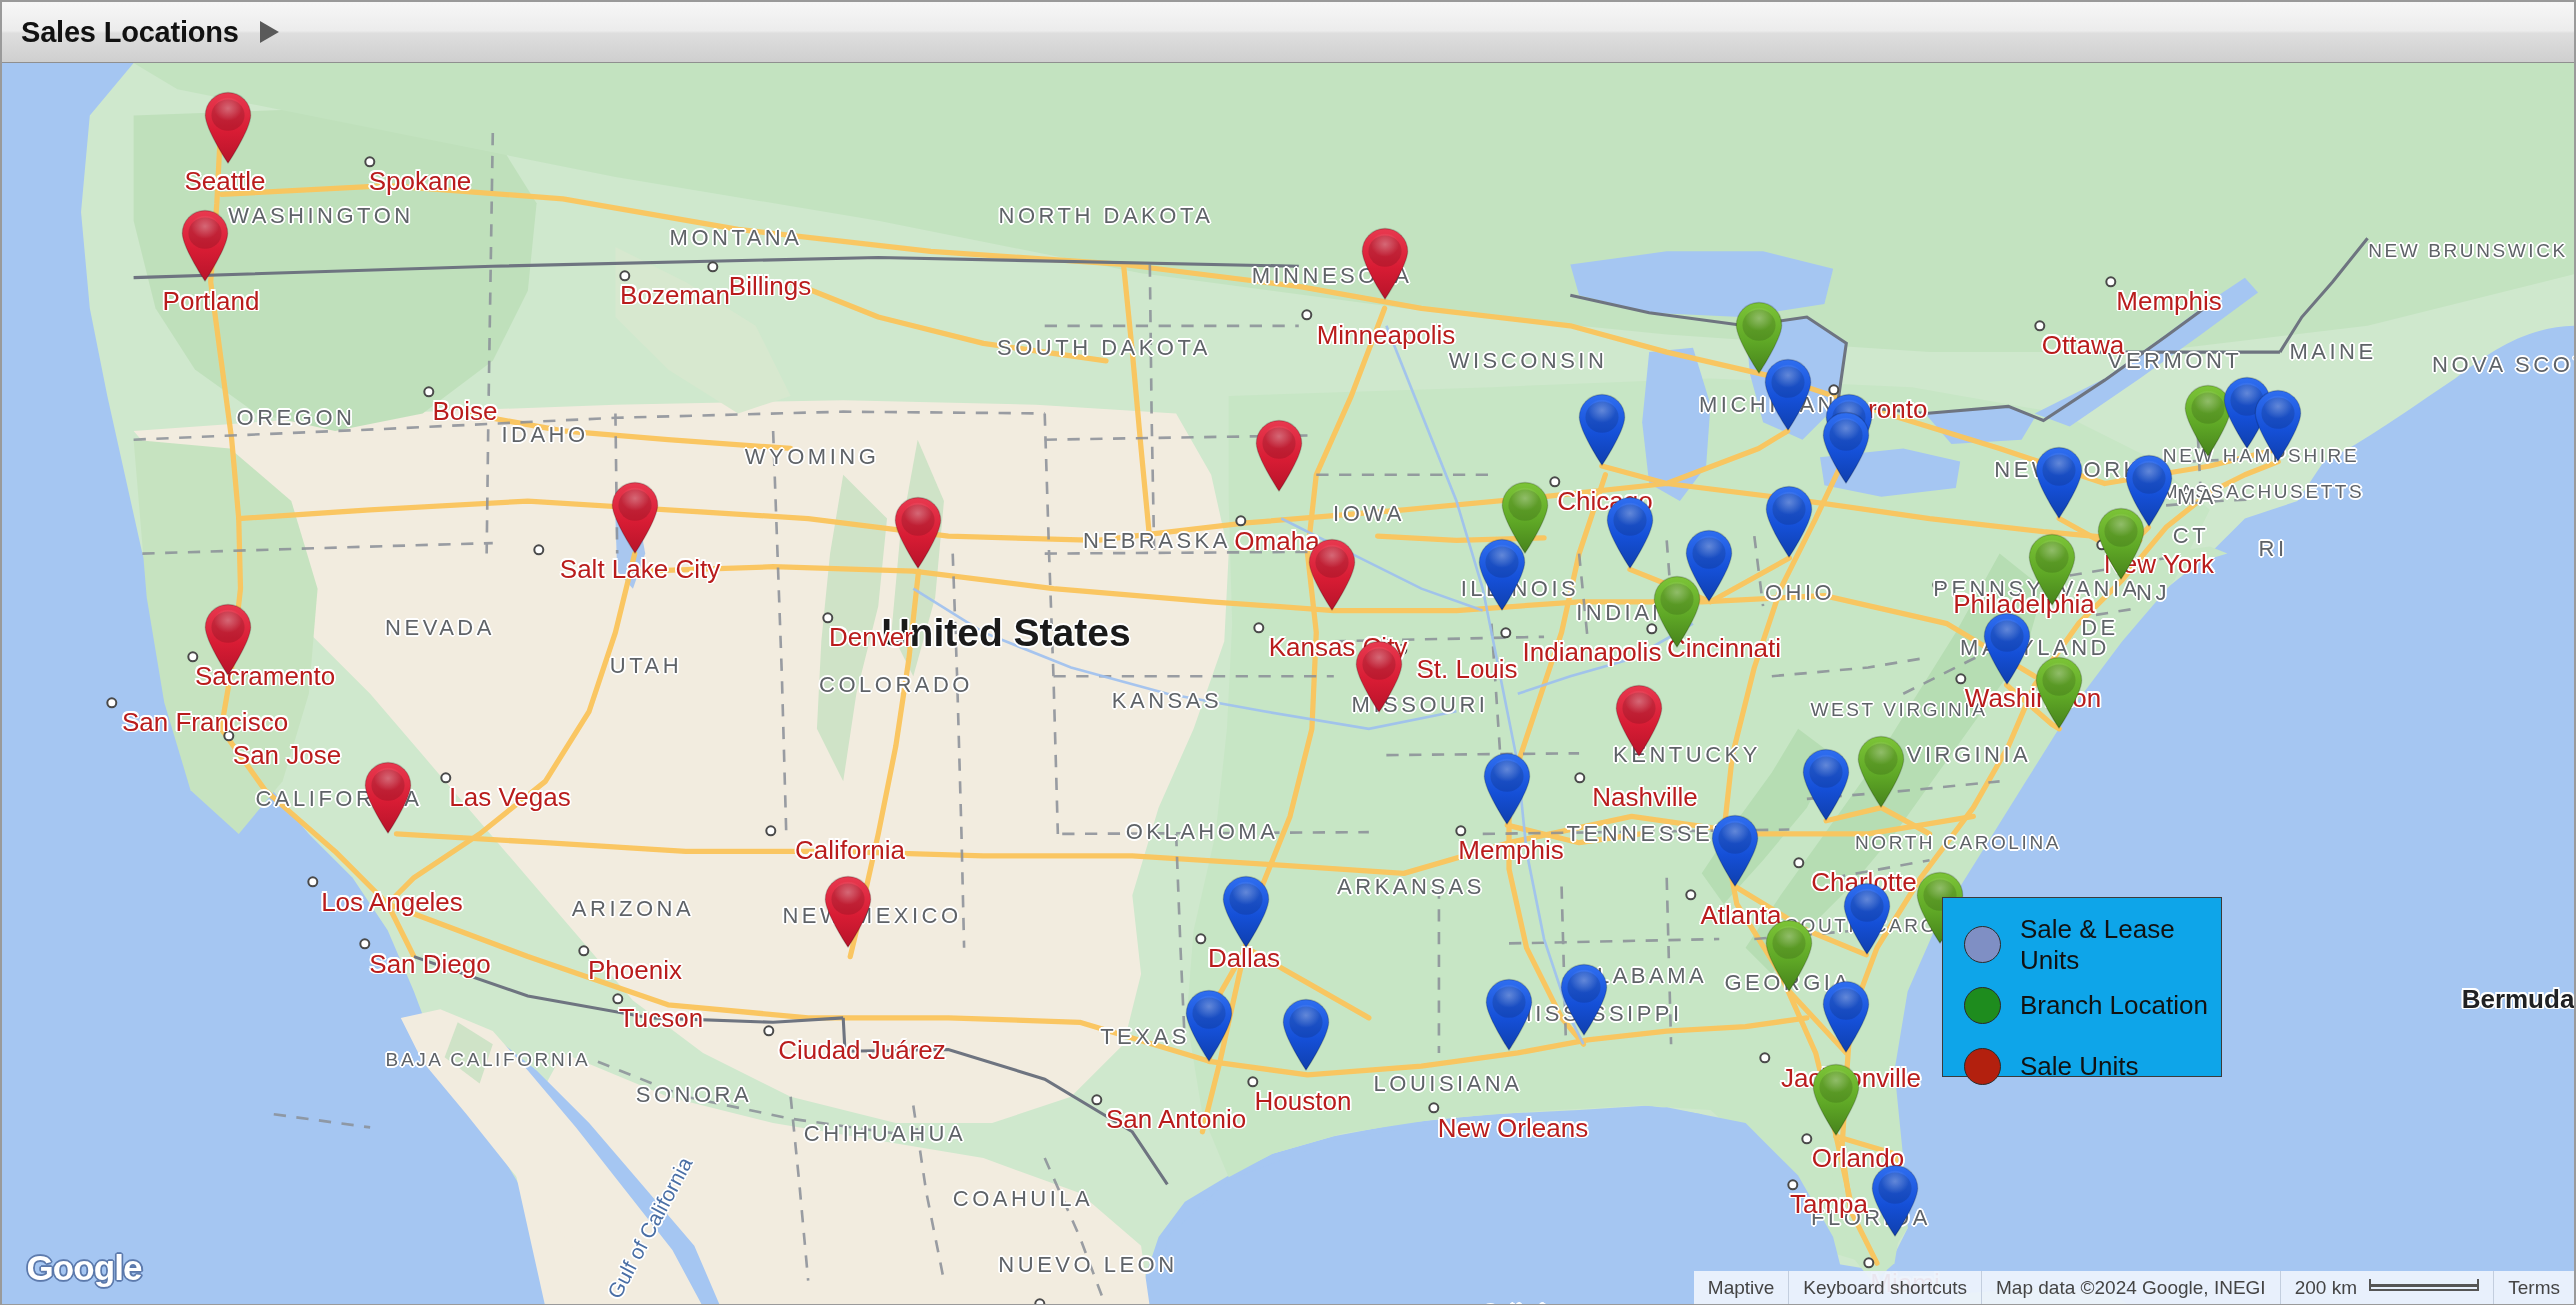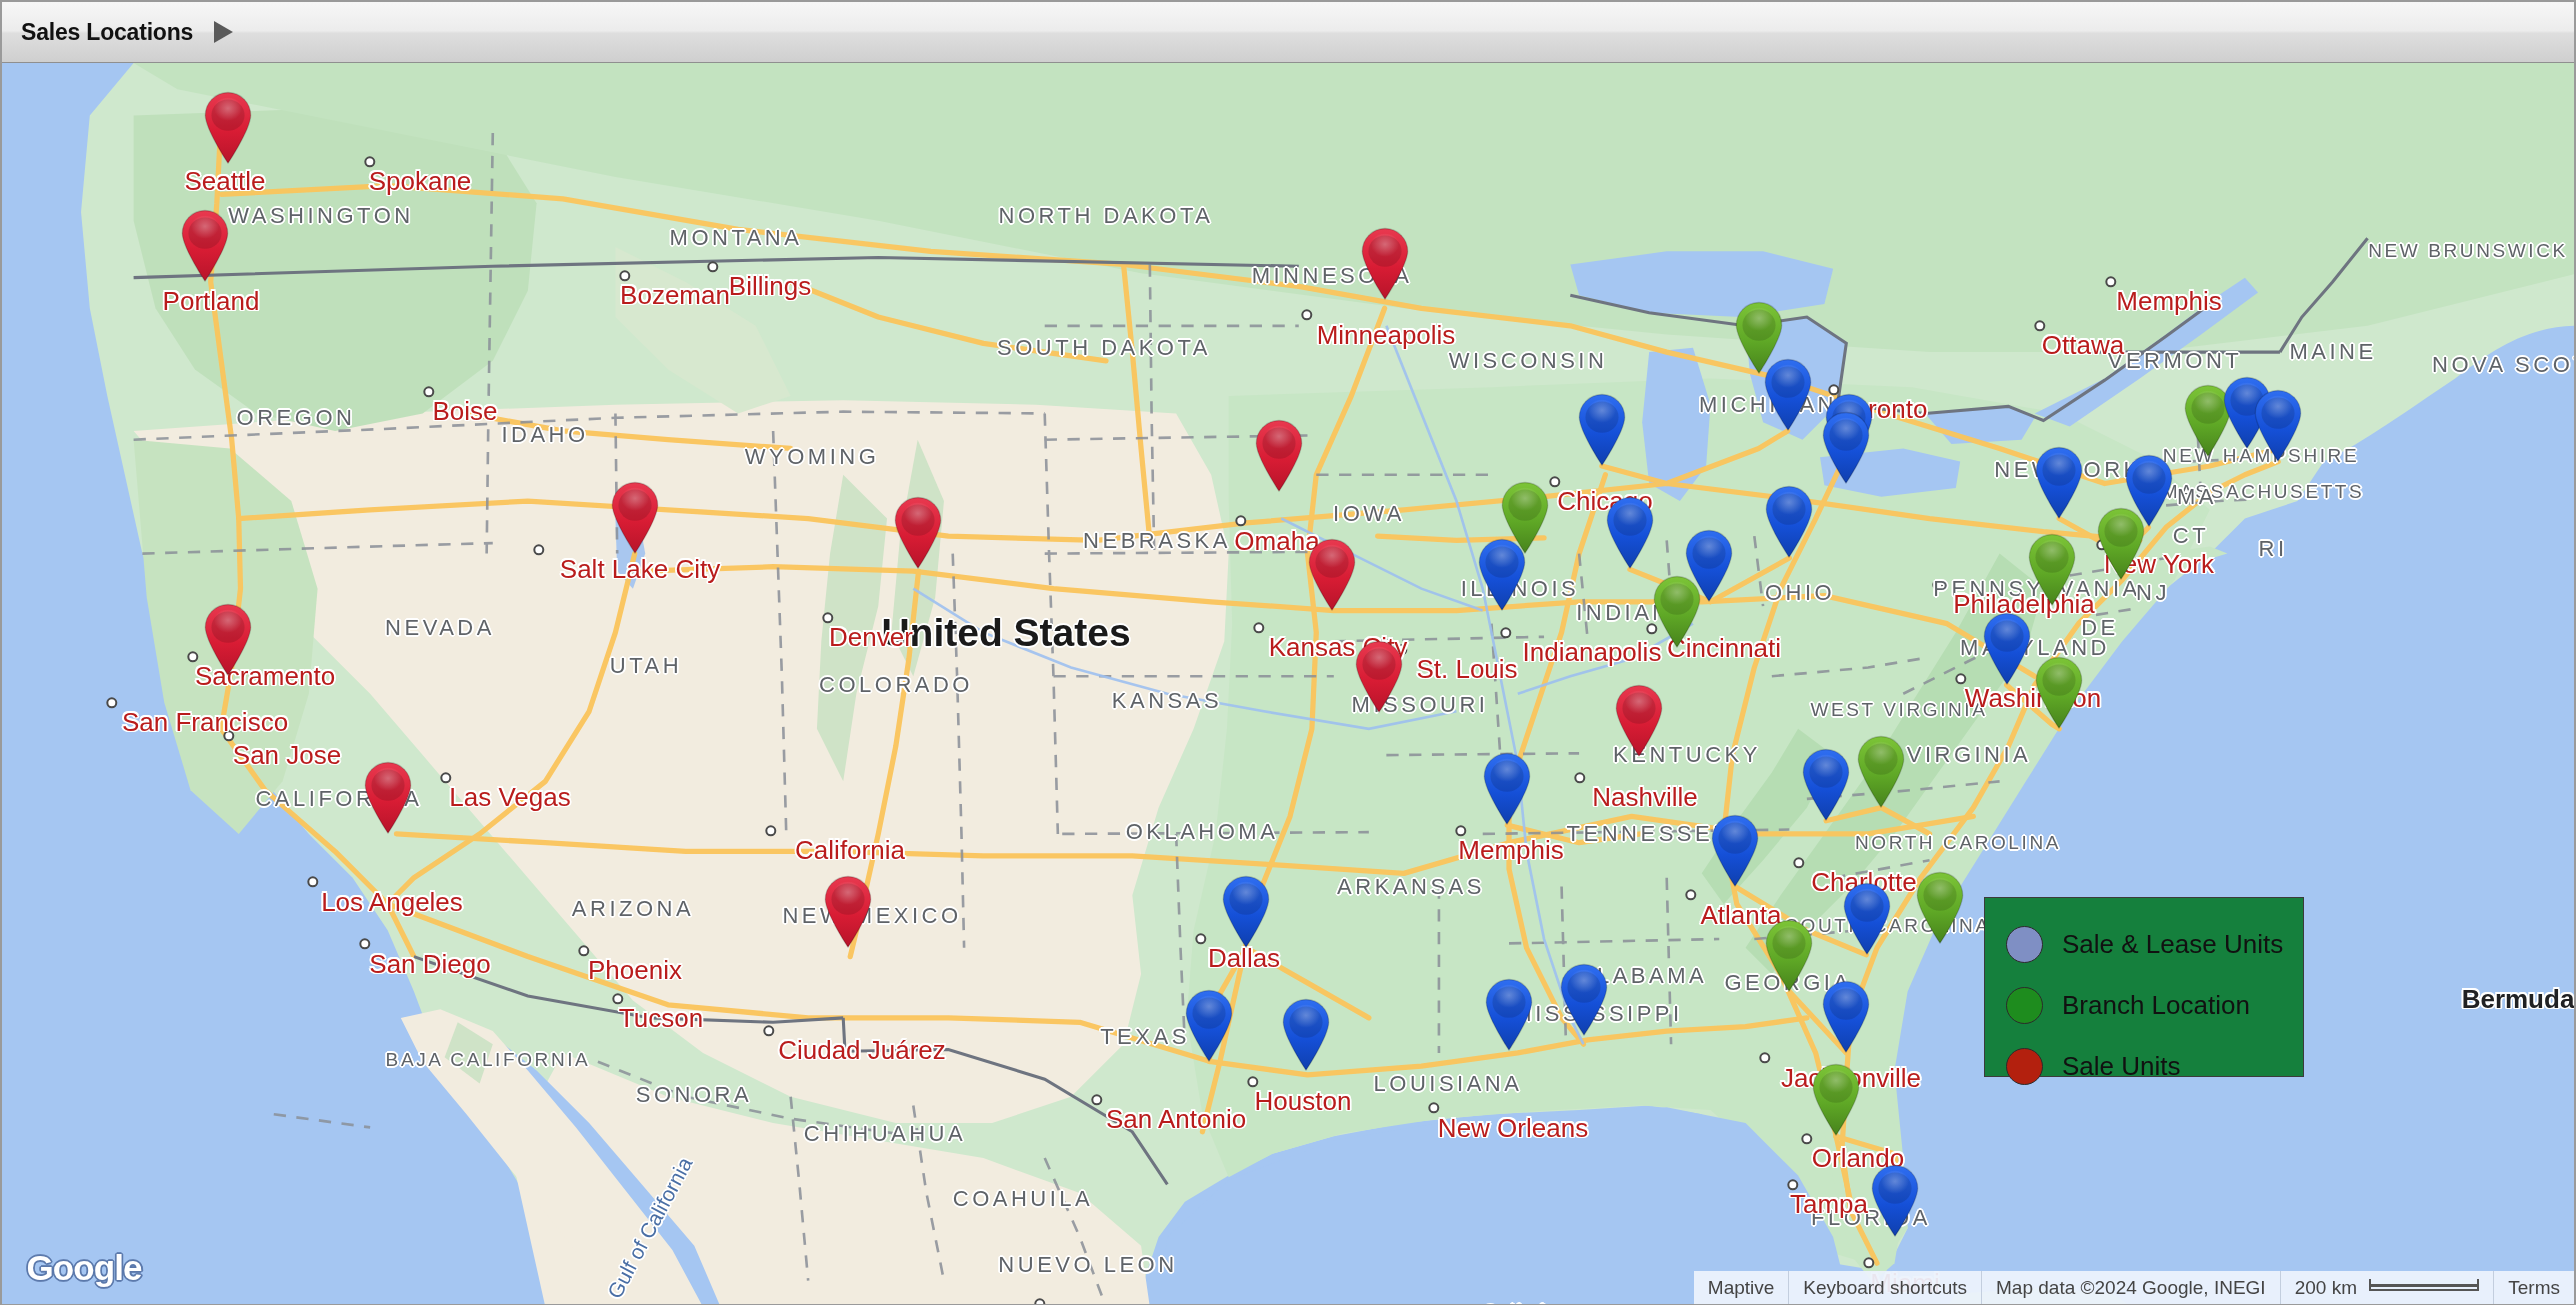--- a/index.html
+++ b/index.html
@@ -18,21 +18,21 @@
   #header{
     position:absolute;left:0;top:0;width:100%;height:61px;
     background:linear-gradient(to bottom,#f7f7f7 0%,#ececec 48%,#dedede 52%,#cfcfcf 100%);
     border-bottom:0.9px solid #8f8f8f;
     display:flex;align-items:center;
     box-sizing:border-box;
     padding-left:19px;
     z-index:40;
   }
   #header .title{
-    font-size:23px;font-weight:bold;color:#111;letter-spacing:-0.2px;
+    font-size:29px;font-weight:bold;color:#111;letter-spacing:-0.2px;
   }
   #header .play{
     margin-left:21px;width:0;height:0;
     border-left:19px solid #5a5a5a;
     border-top:11.4px solid transparent;
     border-bottom:11.4px solid transparent;
     filter:drop-shadow(0.9px 0.9px 0 rgba(255,255,255,.8));
   }
 
   
@@ -72,23 +72,23 @@
     width:56px;height:75px;
     transform:translate(-50%,-100%);
     pointer-events:auto;
     cursor:pointer;
   }
   .pin svg{display:block;width:56px;height:75px;}
 
   
   #legend{
     position:absolute;
-    left:1982px;top:895px;
-    width:320px;height:180px;
-    background:#15803d;
+    left:1940px;top:895px;
+    width:280px;height:180px;
+    background:#0ea5e9;
     border:1.8px solid #3b3b3b;
     box-sizing:border-box;
     padding:16px 0 0 21px;
     z-index:30;
   }
   .legend-row{display:flex;align-items:center;height:61px;}
   .legend-swatch{
     width:37px;height:37px;border-radius:50%;
     border:1.8px solid #2b2b2b;box-sizing:border-box;
     flex:0 0 auto;

